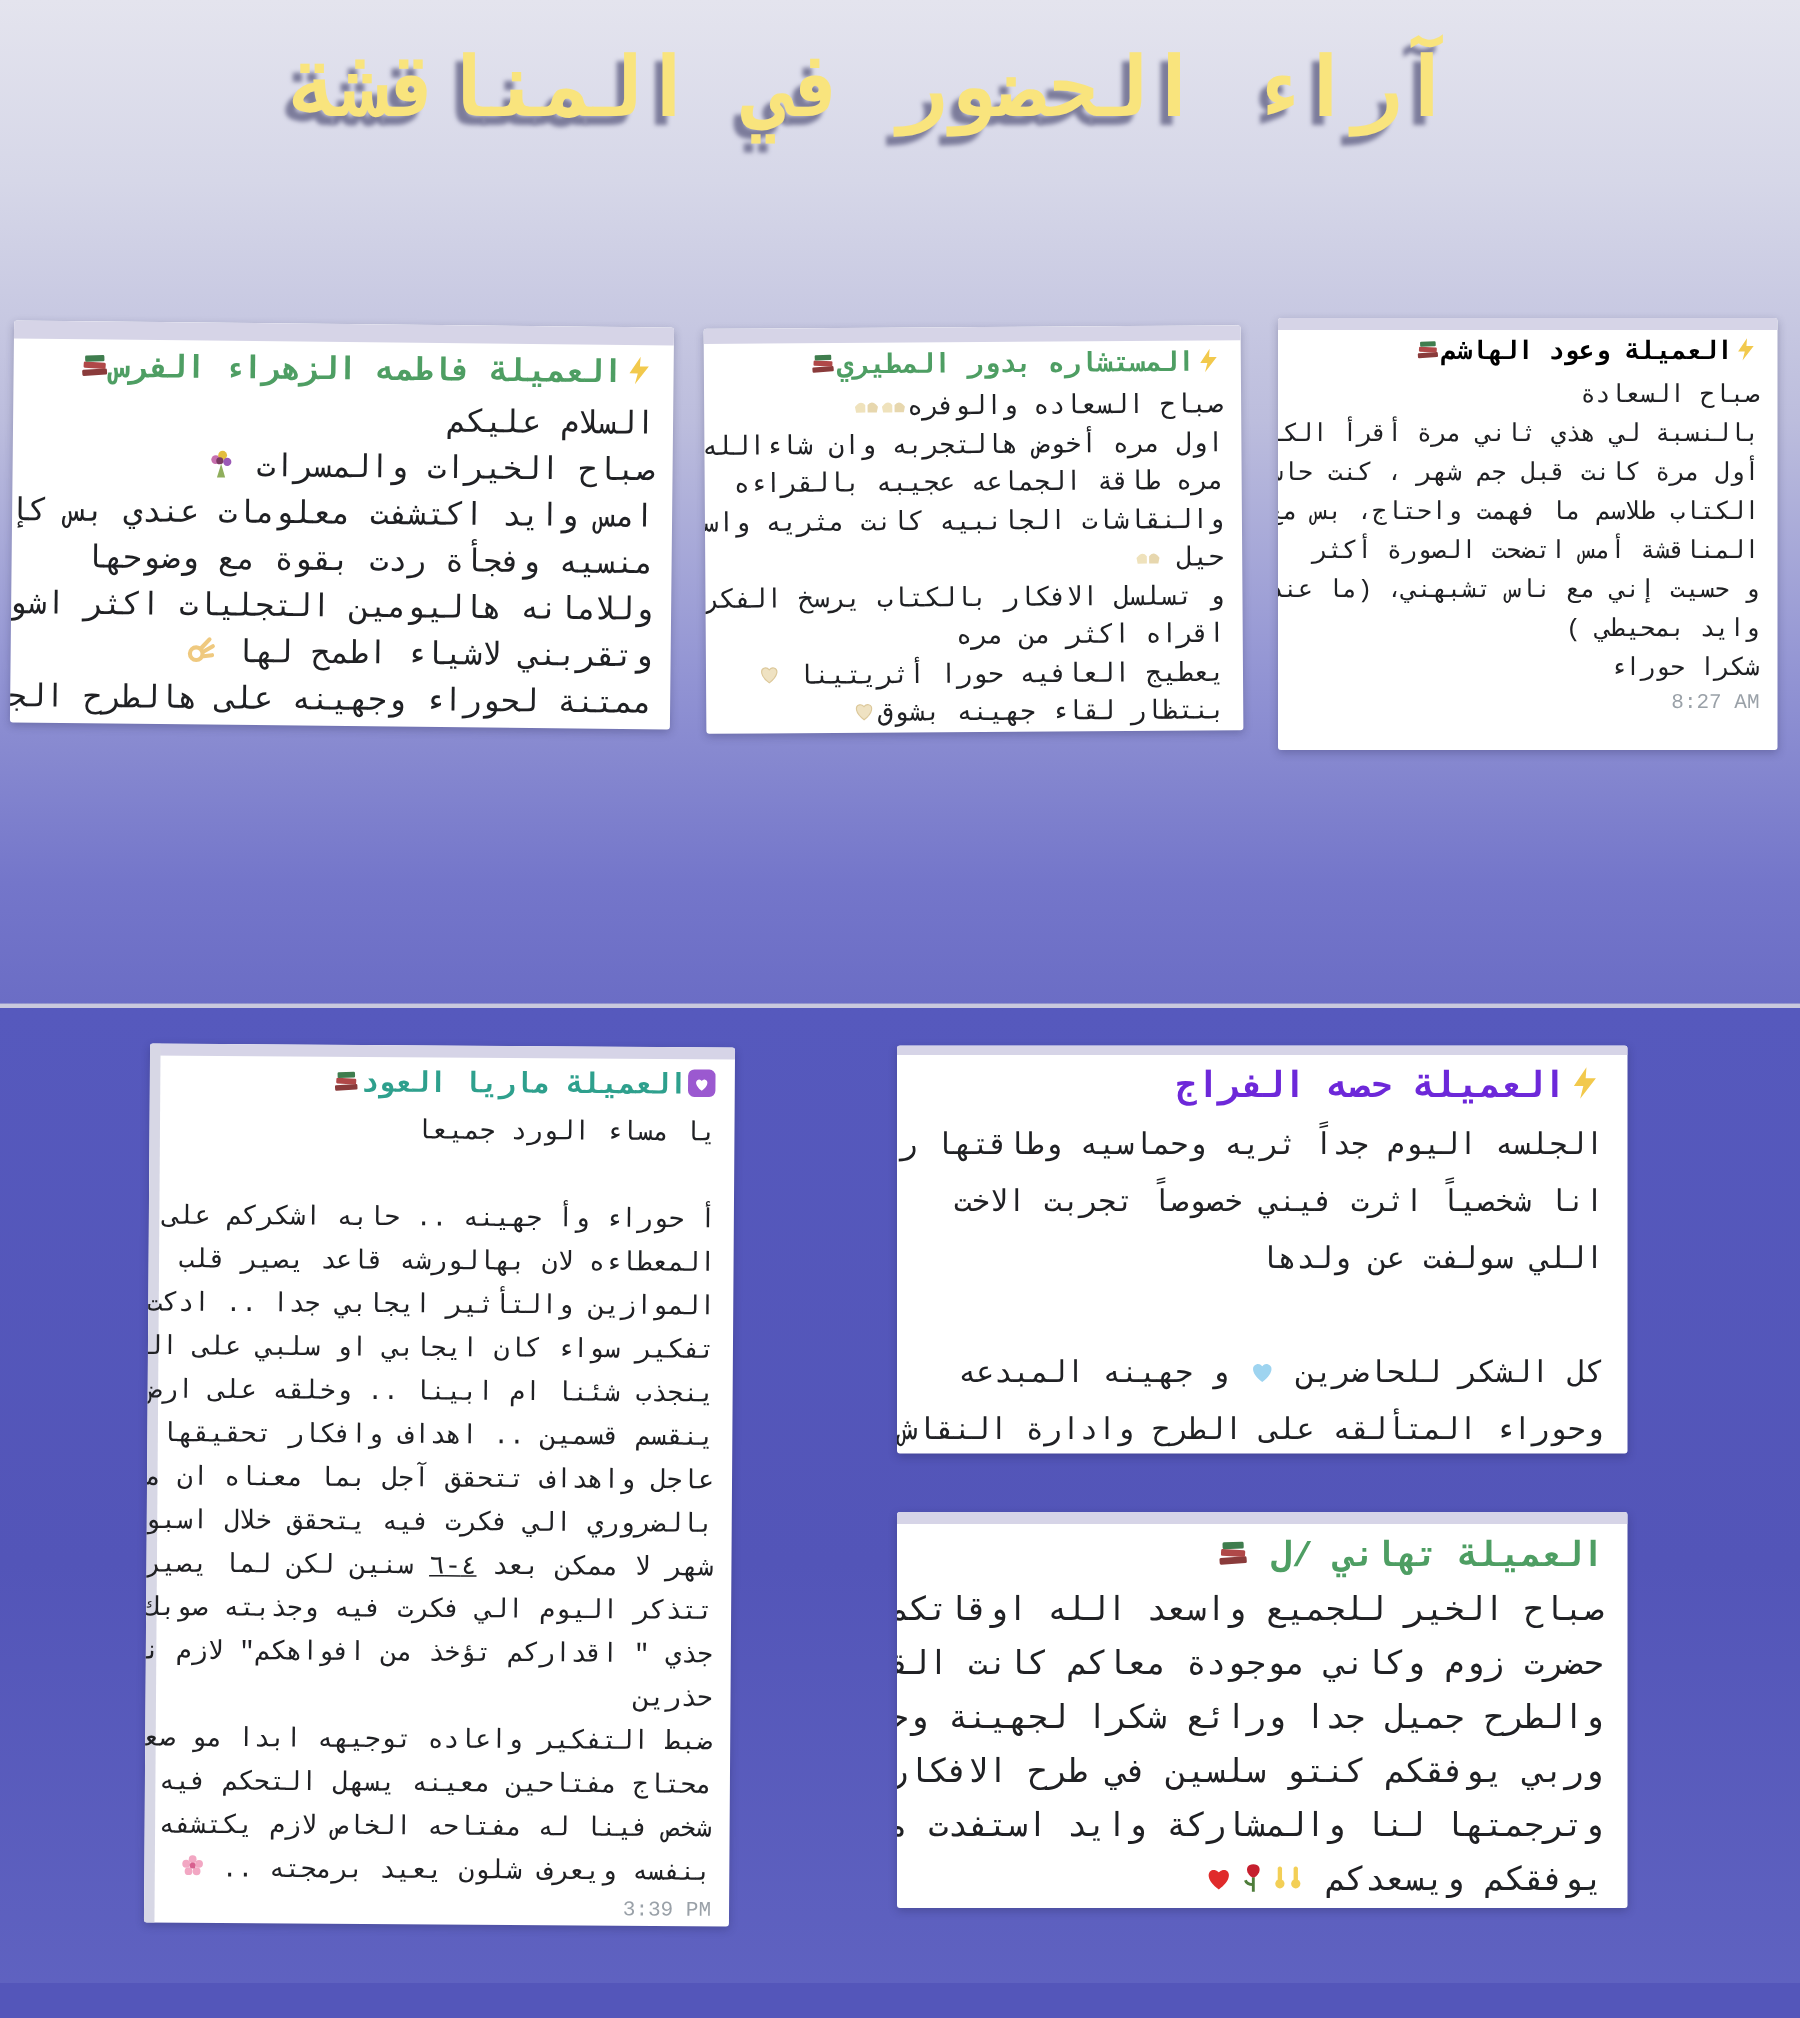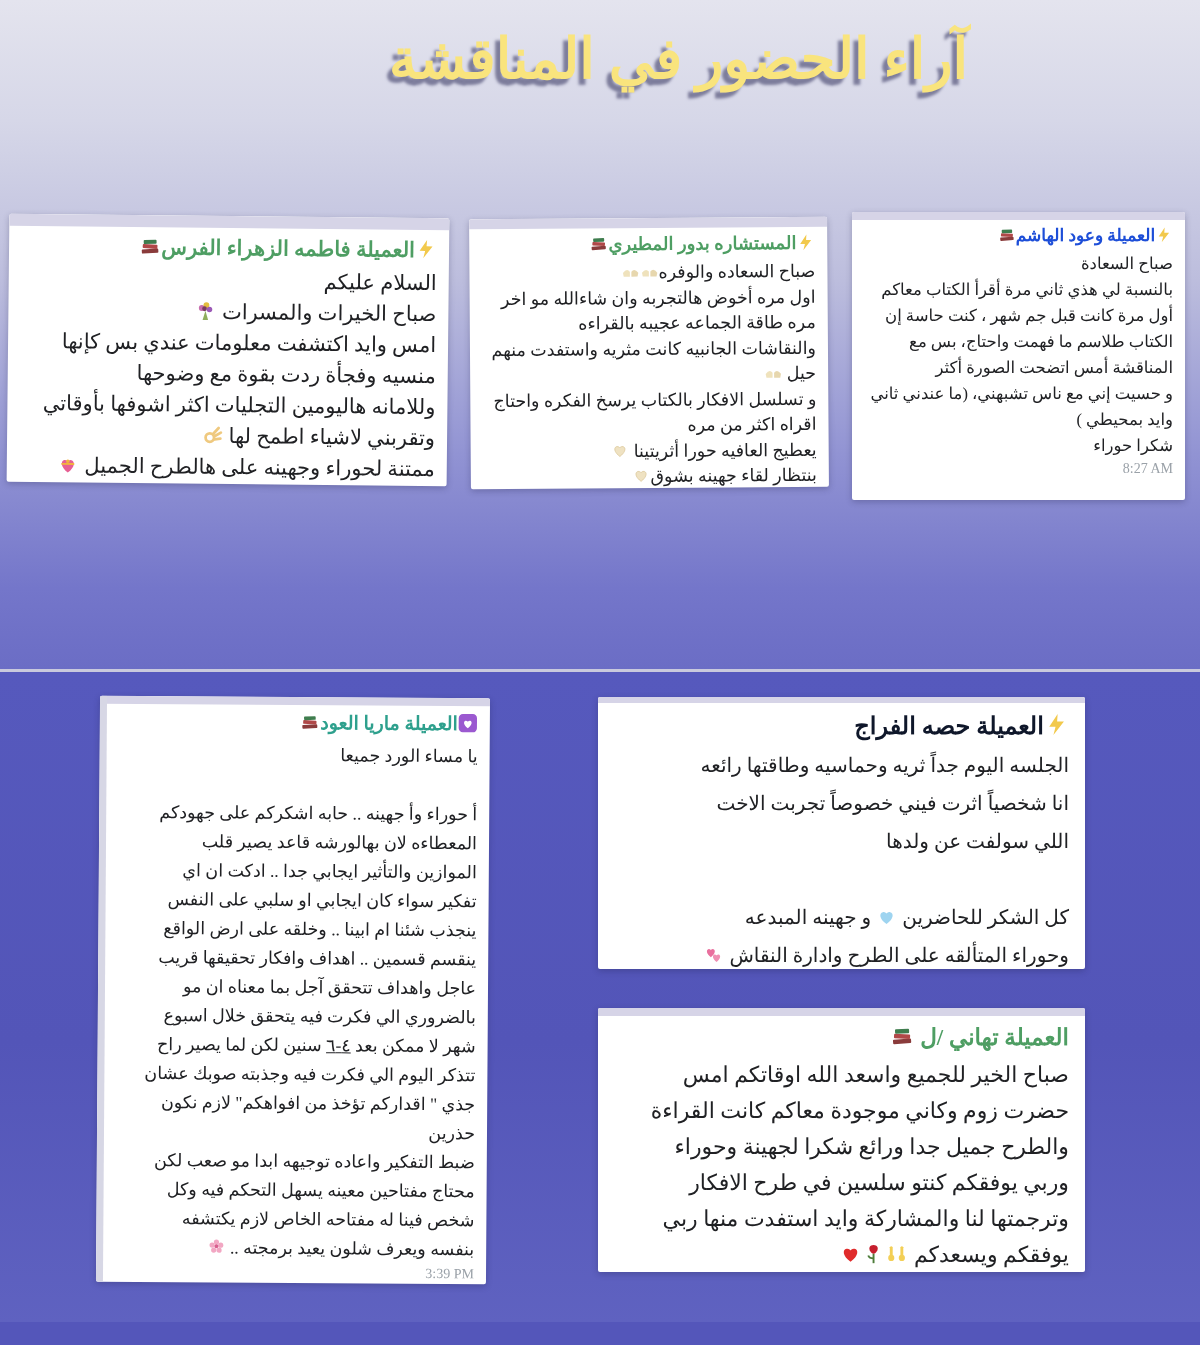--- a/index.html
+++ b/index.html
@@ -1,18 +1,18 @@
 <!DOCTYPE html>
 <html lang="ar"><head>
 <meta charset="utf-8">
 <style>
   html,body{margin:0;padding:0;background:#5456ba;}
   .canvas{
     position:relative;width:1200px;height:1322px;overflow:hidden;
-    font-family:Liberation Serif, serif;
+    font-family:Liberation Mono, monospace;
   }
   .bg-top{position:absolute;left:0;top:0;width:100%;height:669px;
     background:linear-gradient(180deg,#e4e4ee 0%,#d6d7e8 18%,#bcbddd 42%,#9193d3 68%,#7476ca 88%,#6b6dc5 100%);}
   .divider{position:absolute;left:0;top:669px;width:100%;height:3px;background:#c9c9dd;}
   .bg-bottom{position:absolute;left:0;top:672px;width:100%;height:673px;
     background:linear-gradient(180deg,#5659bd 0%,#5355b8 55%,#6063c1 100%);}
   .title{
     position:absolute;top:26px;right:232px;margin:0;
     direction:rtl;font-size:56px;font-weight:bold;color:#f9e47d;
     text-shadow:-5px 6px 3px #7c7c9b;letter-spacing:1px;white-space:nowrap;
@@ -149,21 +149,21 @@
           <div class="line">بنتظار لقاء جهينه بشوق<span class="em"><svg viewBox="0 0 24 24">
                 <path d="M12 20 C4 14 4 8 8 7 C10.2 6.5 12 8.6 12 8.6 C12 8.6 13.8 6.5 16 7 C20 8 20 14 12 20 Z" fill="#efe2c2" stroke="#dcc89a" stroke-width="1"></path>
               </svg></span></div>
         </div>
     </div>
   </article>
 
   <article class="card c3">
     <div class="strip-top"></div>
     <div class="inner">
-      <div class="hdr" style="color: #1d4ed8;"><span class="em"><svg viewBox="0 0 24 24">
+      <div class="hdr" style="color: #000000;"><span class="em"><svg viewBox="0 0 24 24">
               <path d="M13 2 L5 14 L11 14 L9 22 L19 9 L12.5 9 Z" fill="#f2c94c"></path>
             </svg></span>العميلة وعود الهاشم<span class="em"><svg viewBox="0 0 24 24">
               <rect x="3" y="15" width="18" height="4.5" rx="1" fill="#8a3b3b" transform="rotate(-4 12 17)"></rect>
               <rect x="4" y="10" width="16" height="4.5" rx="1" fill="#b04848" transform="rotate(3 12 12)"></rect>
               <rect x="5" y="5" width="14" height="4.5" rx="1" fill="#3f7d4e" transform="rotate(-2 12 7)"></rect>
             </svg></span></div>
       <div class="lines">
           <div class="line">صباح السعادة</div>
           <div class="line">بالنسبة لي هذي ثاني مرة أقرأ الكتاب معاكم</div>
           <div class="line">أول مرة كانت قبل جم شهر ، كنت حاسة إن</div>
@@ -218,21 +218,21 @@
                 <circle cx="12" cy="11.6" r="2.6" fill="#d8608f"></circle>
               </svg></span></div>
         </div>
       <div class="time">3:39 PM</div>
     </div>
   </article>
 
   <article class="card c5">
     <div class="strip-top"></div>
     <div class="inner">
-      <div class="hdr" style="color: #0f172a;"><span class="em"><svg viewBox="0 0 24 24">
+      <div class="hdr" style="color: #6d28d9;"><span class="em"><svg viewBox="0 0 24 24">
               <path d="M13 2 L5 14 L11 14 L9 22 L19 9 L12.5 9 Z" fill="#f2c94c"></path>
             </svg></span>العميلة حصه الفراج</div>
       <div class="lines">
           <div class="line">الجلسه اليوم جداً ثريه وحماسيه وطاقتها رائعه</div>
           <div class="line">انا شخصياً اثرت فيني خصوصاً تجربت الاخت</div>
           <div class="line">اللي سولفت عن ولدها</div>
           <div class="line">&nbsp;</div>
           <div class="line">كل الشكر للحاضرين <span class="em"><svg viewBox="0 0 24 24">
                 <path d="M12 20.5 C3.5 14.5 3.5 8 7.8 7 C10.1 6.4 12 8.6 12 8.6 C12 8.6 13.9 6.4 16.2 7 C20.5 8 20.5 14.5 12 20.5 Z" fill="#9ed4f0"></path>
               </svg></span> و جهينه المبدعه</div>

